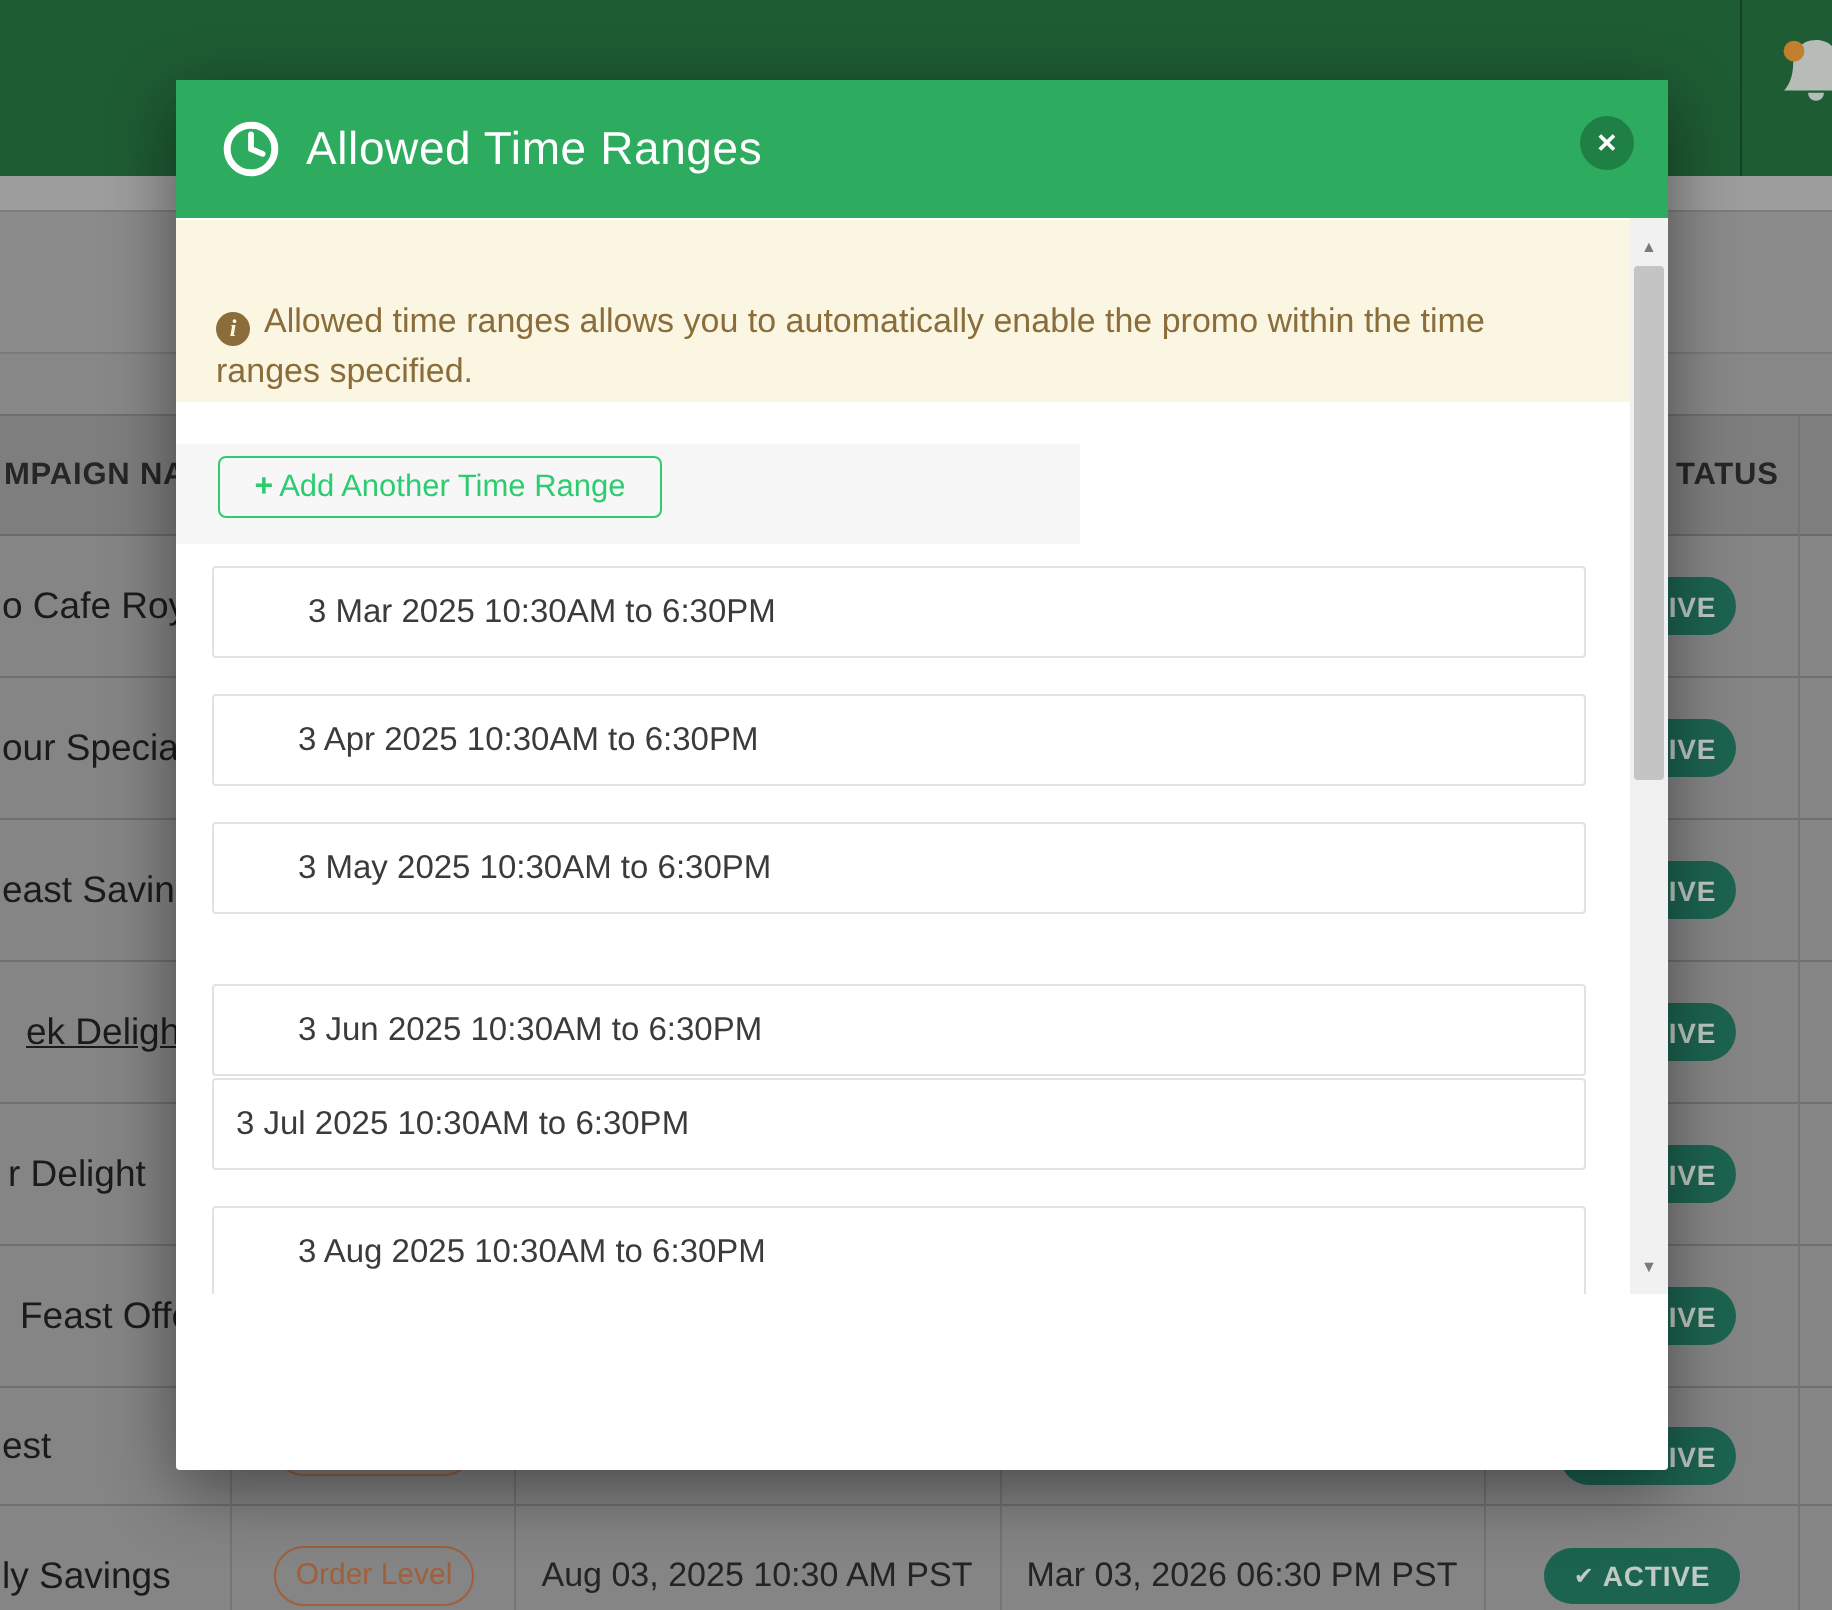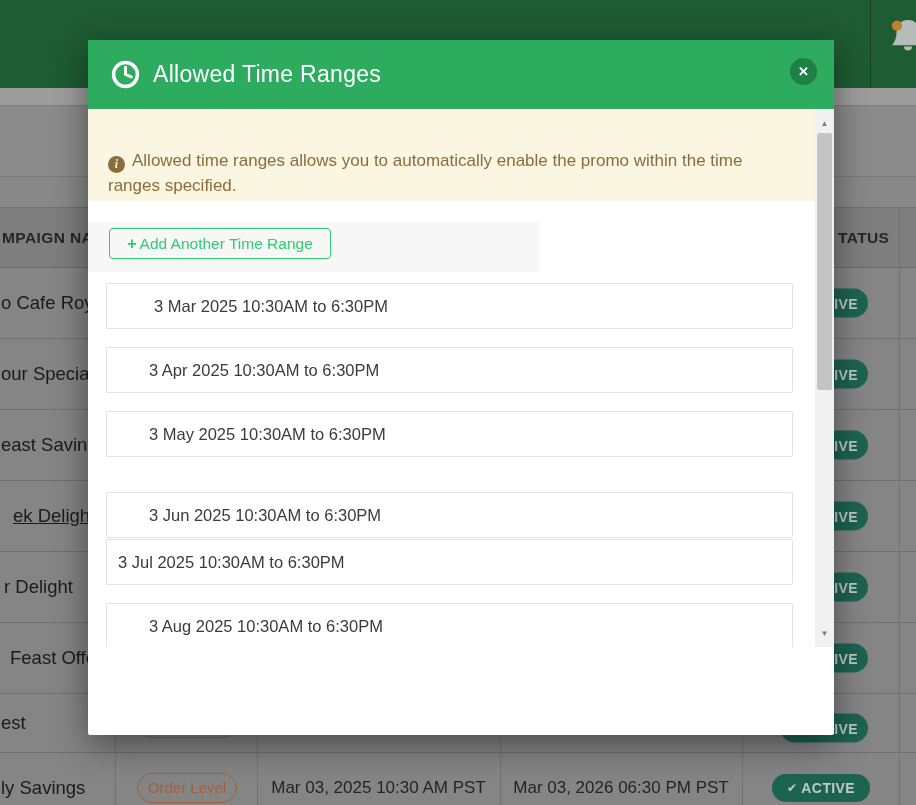--- a/index.html
+++ b/index.html
@@ -129,21 +129,21 @@
         <span class="row-name" style="left: 1px;">est</span>
         <span class="type-badge">Order Level</span>
         <span class="status-pill" style="top: calc(50% + 5px);">
           <span class="check">✔</span>
           <span>ACTIVE</span>
         </span>
       </div>
       <div class="trow" style="top: 753px; height: 70px;">
         <span class="row-name" style="left: 1px;">ly Savings</span>
         <span class="type-badge">Order Level</span>
-        <span class="date-cell date-start">Mar 03, 2025 10:30 AM PST</span>
+        <span class="date-cell date-start">Aug 03, 2025 10:30 AM PST</span>
         <span class="date-cell date-end">Mar 03, 2026 06:30 PM PST</span>
         <span class="status-pill full">
           <span class="check">✔</span>
           <span>ACTIVE</span>
         </span>
       </div>
     </div>
   <div class="vline" style="left:115px"></div>
   <div class="vline" style="left:257px"></div>
   <div class="vline" style="left:500px"></div>

